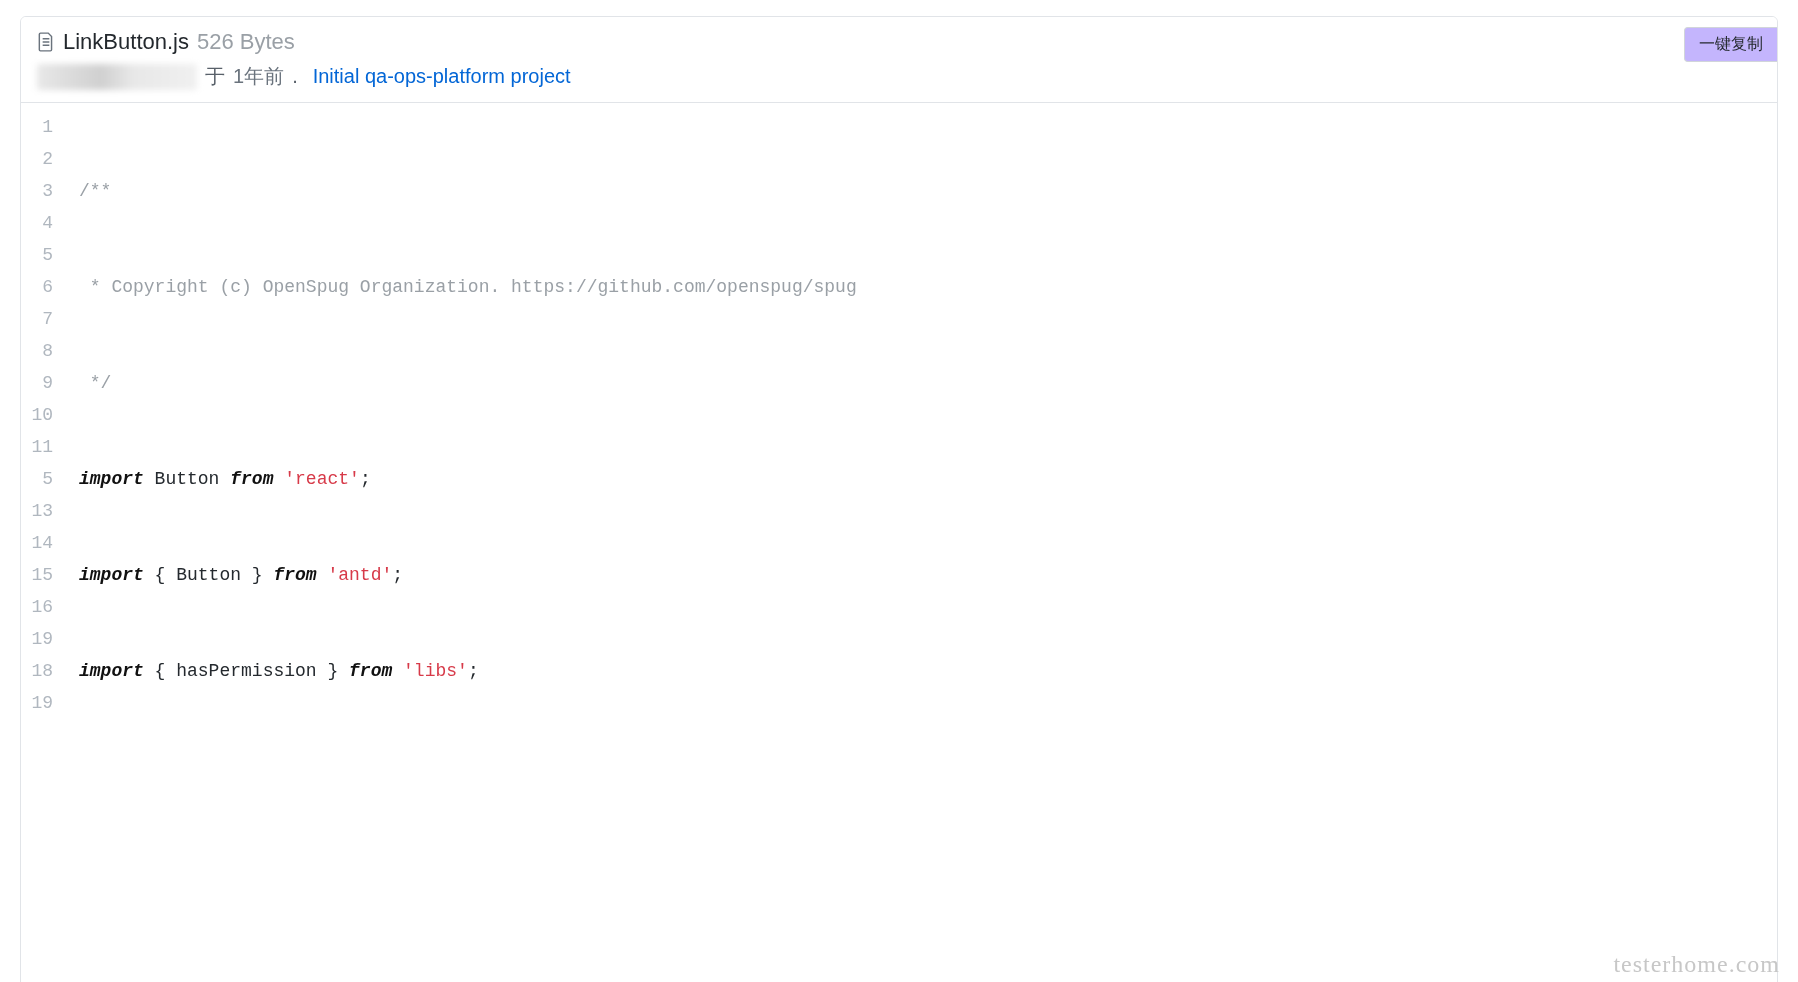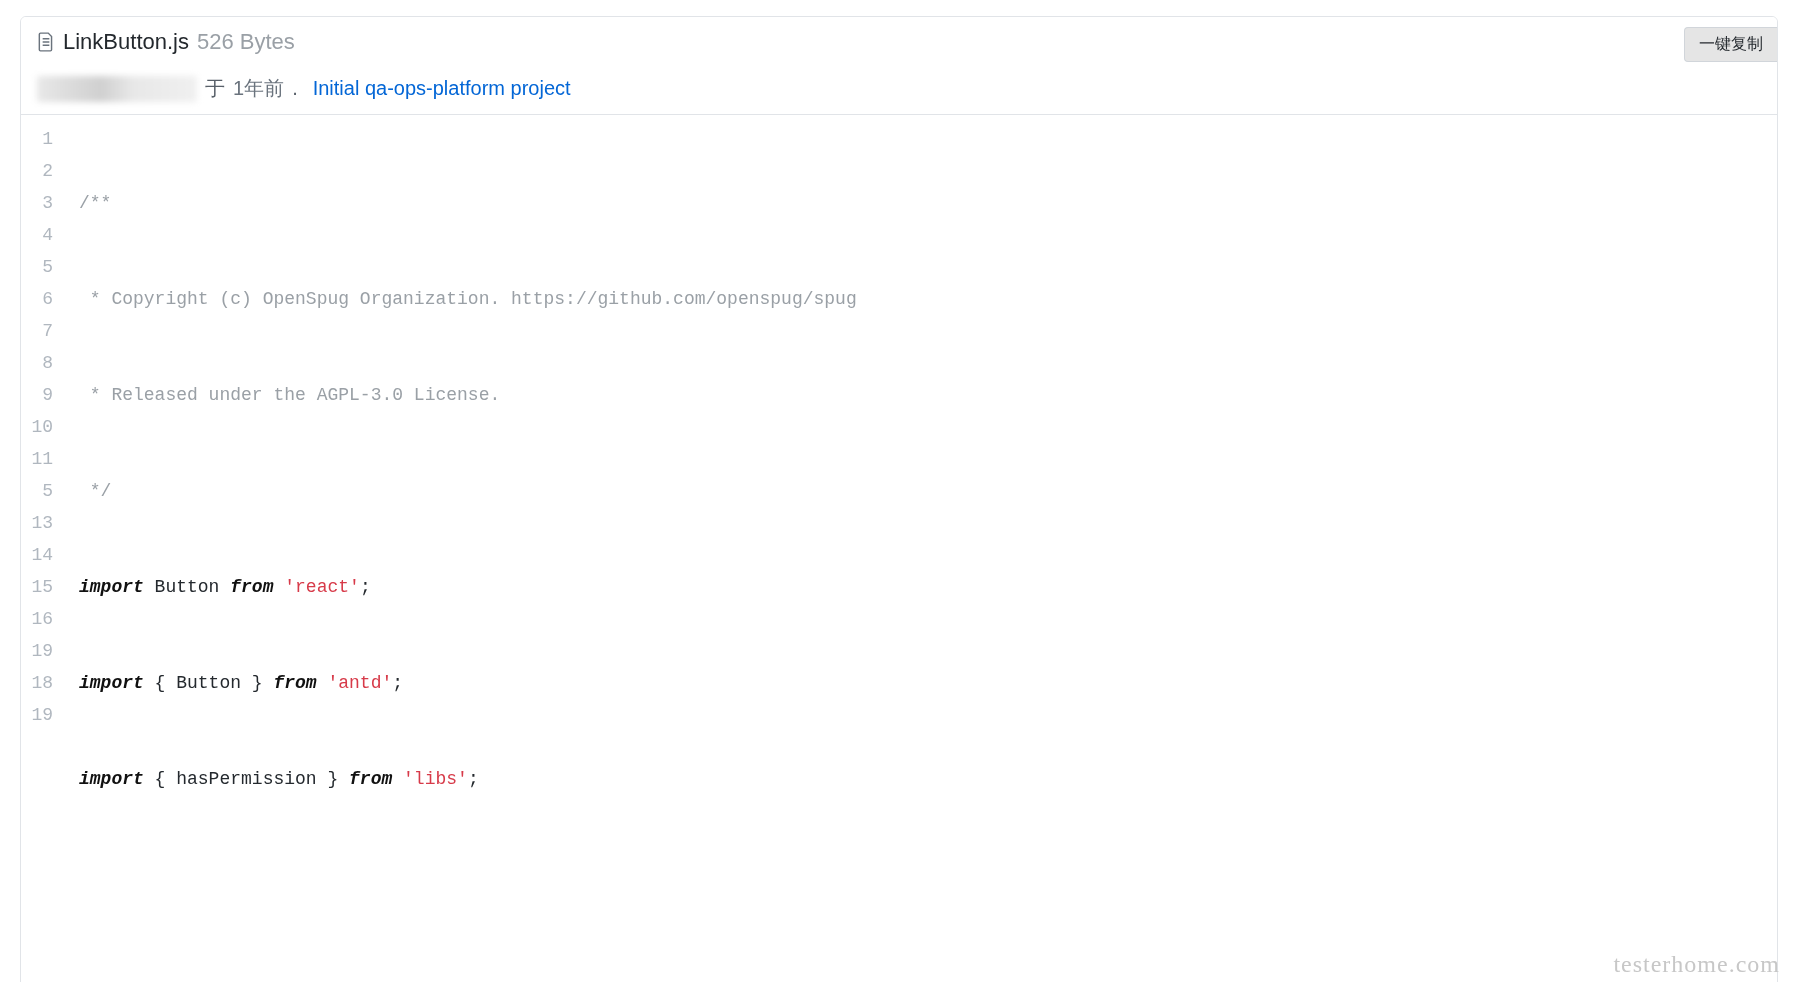--- a/index.html
+++ b/index.html
@@ -18,21 +18,21 @@
     .file-header {
       padding: 12px 16px 0 16px;
       background: #fff;
       border-bottom: 1px solid #e1e4e8;
       position: relative;
     }
     .file-title-row {
       display: flex;
       align-items: center;
       gap: 8px;
-      margin-bottom: 20px;
+      margin-bottom: 8px;
     }
     .file-icon {
       width: 18px;
       height: 20px;
       color: #6a737d;
       flex-shrink: 0;
     }
     .file-name {
       font-size: 22px;
       color: #24292e;
@@ -43,21 +43,21 @@
       color: #9aa0a6;
       font-weight: 400;
     }
     .copy-button {
       position: absolute;
       right: 0;
       top: 10px;
       padding: 6px 14px;
       border: 1px solid #d1d5da;
       border-radius: 4px 0 0 4px;
-      background: #e5e5e5;
+      background: #c4b5fd;
       color: #24292e;
       font-size: 16px;
       cursor: pointer;
       font-family: inherit;
       border-right: none;
     }
     .commit-row {
       display: flex;
       align-items: center;
       gap: 8px;
@@ -160,21 +160,20 @@
       <div>14</div>
       <div>15</div>
       <div>16</div>
       <div>19</div>
       <div>18</div>
       <div>19</div>
     </div>
     <div class="code-lines">
       <div class="line"><span class="c-comment">/**</span></div>
       <div class="line"><span class="c-comment"> * Copyright (c) OpenSpug Organization. https://github.com/openspug/spug</span></div>
-      <div class="line"><span class="c-comment"> * Released under the AGPL-3.0 License.</span></div>
       <div class="line"><span class="c-comment"> */</span></div>
       <div class="line"><span class="c-keyword">import</span><span> Button </span><span class="c-keyword">from</span><span class="c-string"> 'react'</span><span>;</span></div>
       <div class="line"><span class="c-keyword">import</span><span> { Button } </span><span class="c-keyword">from</span><span class="c-string"> 'antd'</span><span>;</span></div>
       <div class="line"><span class="c-keyword">import</span><span> { hasPermission } </span><span class="c-keyword">from</span><span class="c-string"> 'libs'</span><span>;</span></div>
       <div class="line">&nbsp;</div>
       
       
       
       
       

